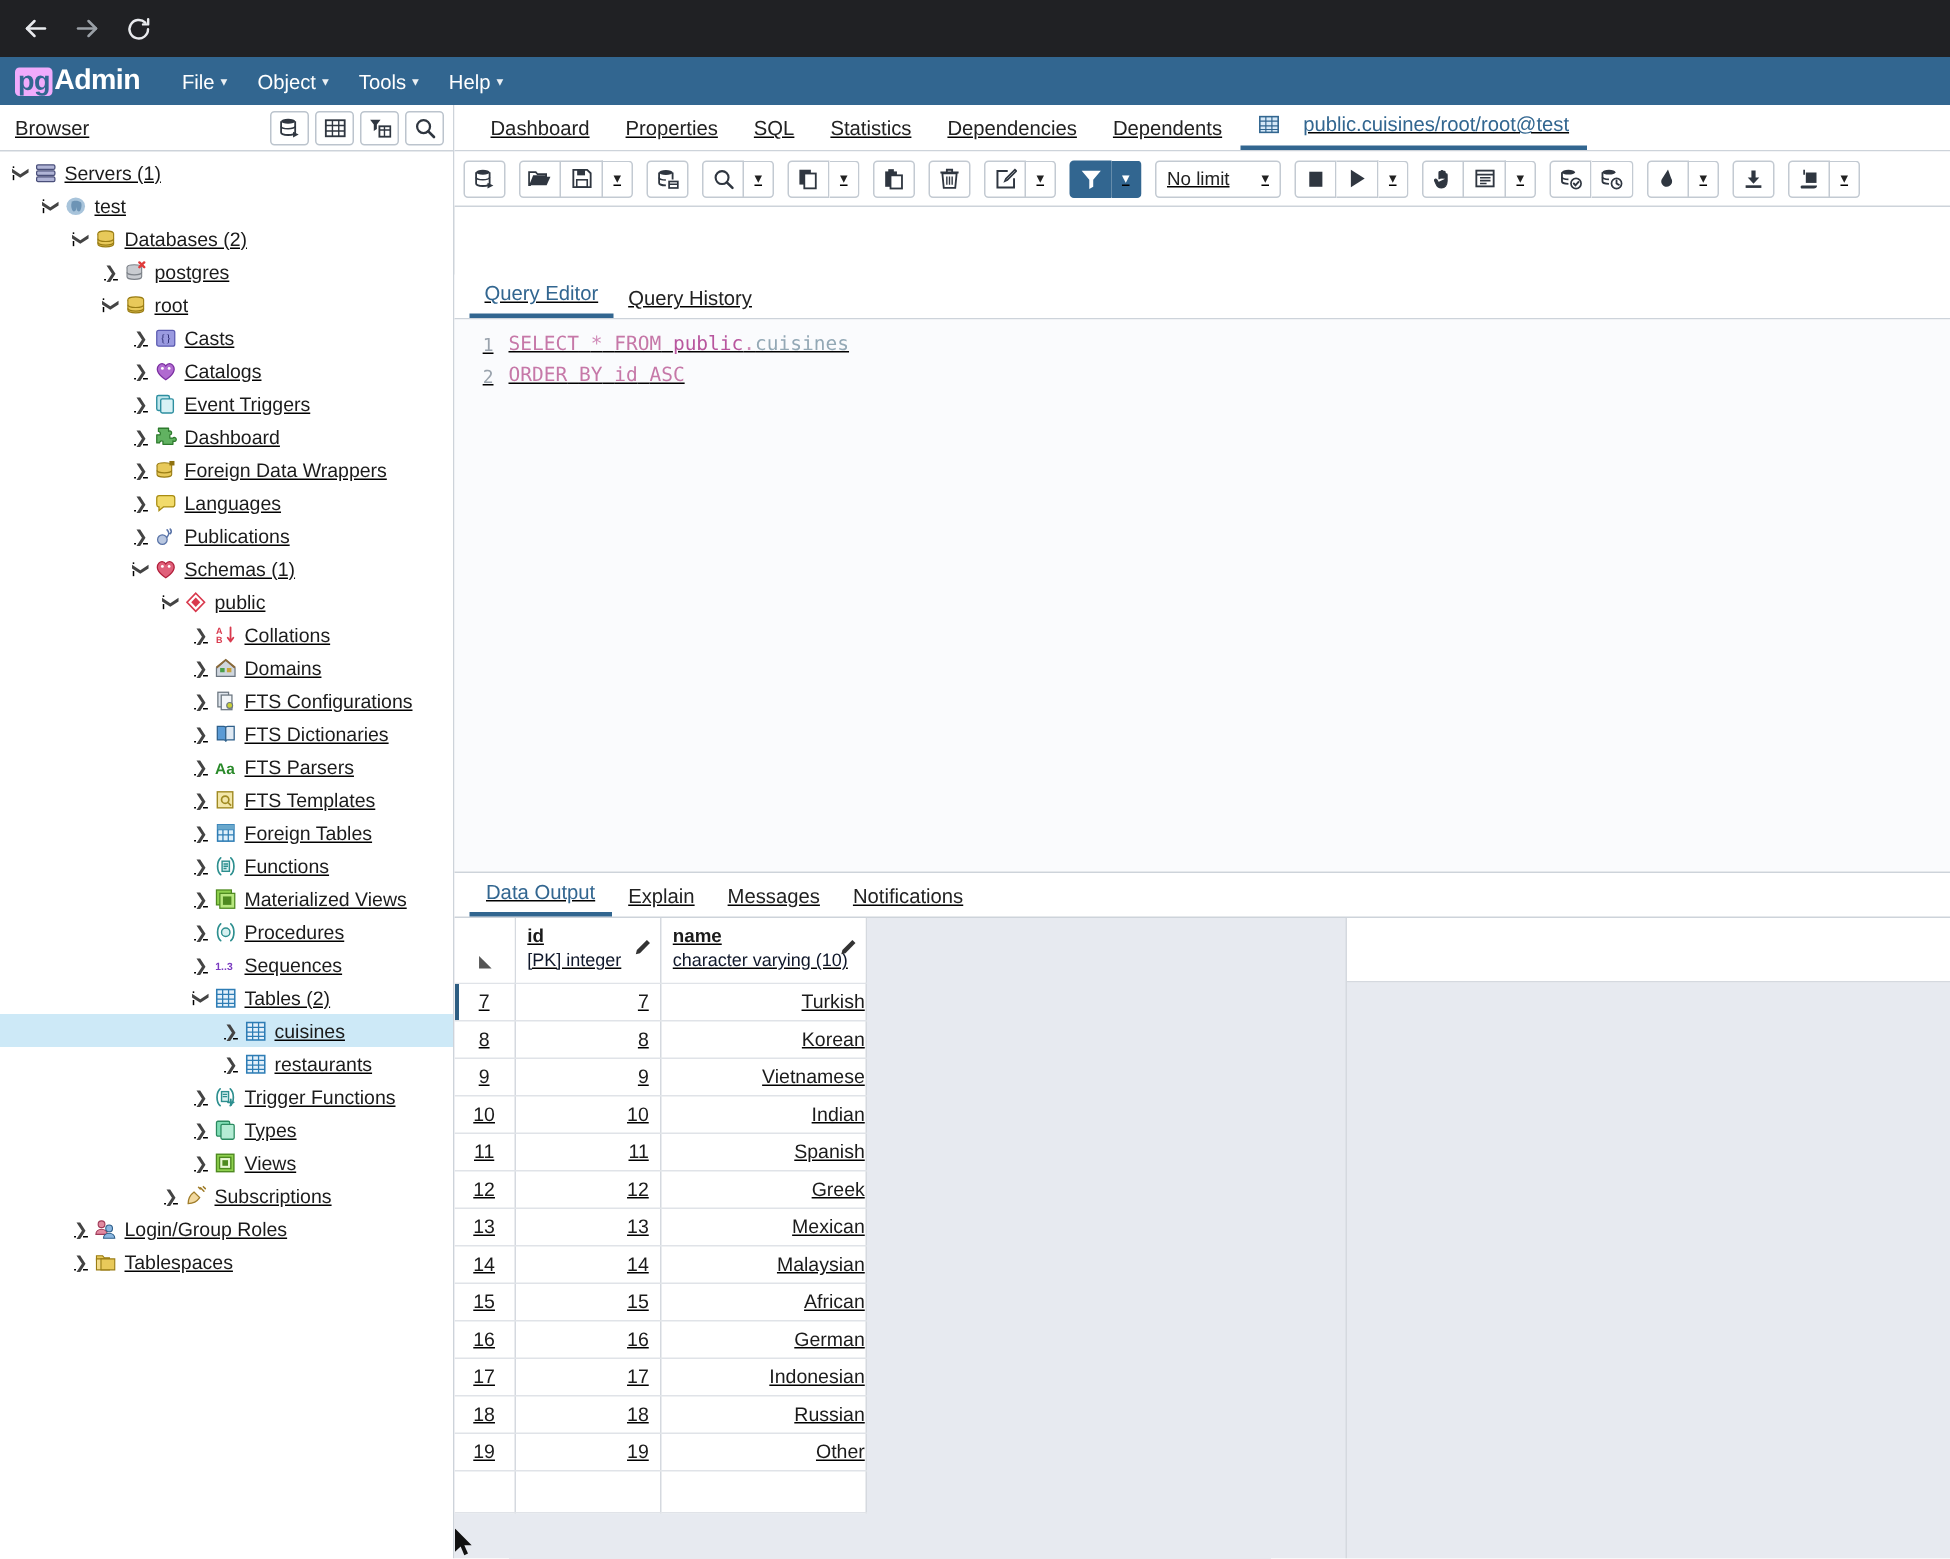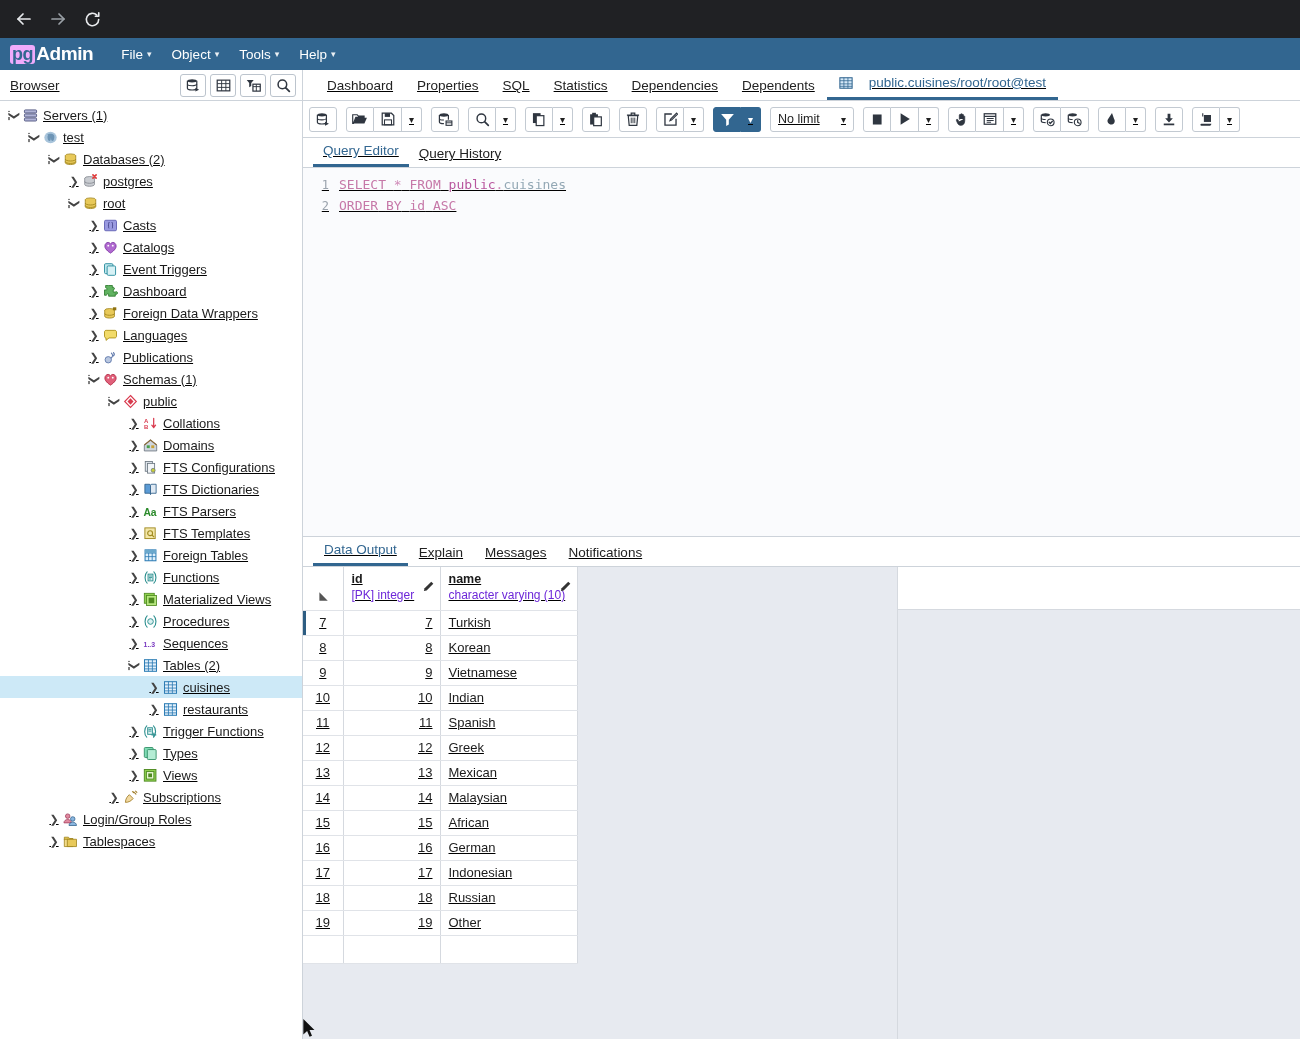--- a/index.html
+++ b/index.html
@@ -121,21 +121,21 @@
   .conn-bar {
     height: 25px; background: #4a5a6a; display: flex; align-items: center;
     color: #fff; font-size: 12.5px;
   }
   .conn-icon { width: 38px; display: flex; align-items: center; justify-content: center;
     border-right: 1px solid #6b7a88; height: 100%; }
   .conn-text { padding-left: 9px; }
 
   .q-tabs {
     height: 30px; display: flex; align-items: flex-end; border-bottom: 1px solid #cdd3da;
-    padding-left: 10px; background: #fff;
+    padding-left: 10px; background: #fff; margin-top: 45px;
   }
   .q-tab { font-size: 13.5px; color: #222; padding: 3px 10px 6px; }
   .q-tab.active { color: #326690; border-bottom: 3px solid #326690; }
 
   .editor {
     height: 368px; background: #fafbfd; font-family: "DejaVu Sans Mono", monospace;
     font-size: 13px; padding-top: 6px; overflow: hidden;
   }
   .codeline { display: flex; height: 21px; align-items: center; }
   .lineno { width: 36px; text-align: right; color: #9aa3ad; padding-right: 10px;
@@ -160,25 +160,25 @@
     border-right: 1px solid #d5d9df; border-bottom: 1px solid #e0e3e8;
     font-size: 13px; color: #1b1b1b; font-weight: normal;
   }
   th.rowh { width: 40px; background: #fff; vertical-align: bottom;
     padding: 0 0 4px 4px; height: 43px; position: relative; }
   th.colh {
     background: #fff; text-align: left; padding: 4px 6px 4px 8px; height: 43px;
     vertical-align: top; position: relative;
   }
   th.colh .cname { font-weight: bold; font-size: 12.5px; display: block; line-height: 16px; }
-  th.colh .ctype { font-size: 12px; color: #6d28d9; display: block; line-height: 16px; }
+  th.colh .ctype { font-size: 12px; color: #0f172a; display: block; line-height: 16px; }
   th.colh .pencil { position: absolute; right: 6px; top: 14px; }
   td.rown { width: 40px; text-align: center; color: #333; }
   td.idc  { text-align: right; padding-right: 7px; }
-  td.namec { text-align: left; padding-left: 8px; }
+  td.namec { text-align: right; padding-left: 22px; }
   tr.datarow td { height: 25px; }
   tr.datarow:first-child td.rown { box-shadow: inset 3px 0 0 #2d5d82; }
   td.blankcell { height: 28px; }
   .grid-filler { position: absolute; top: 0; right: 0; bottom: 0; left: 594px;
     background: #e7eaf0; border-left: 1px solid #d5d9df; }
   .grid-filler .hdrfill { height: 43px; background: #fff; border-bottom: 1px solid #d5d9df; }
   table.grid { position: relative; z-index: 2; }
 
   .cursor { position: absolute; left: 0; bottom: 0; width: 14px; height: 20px; }
 </style>

